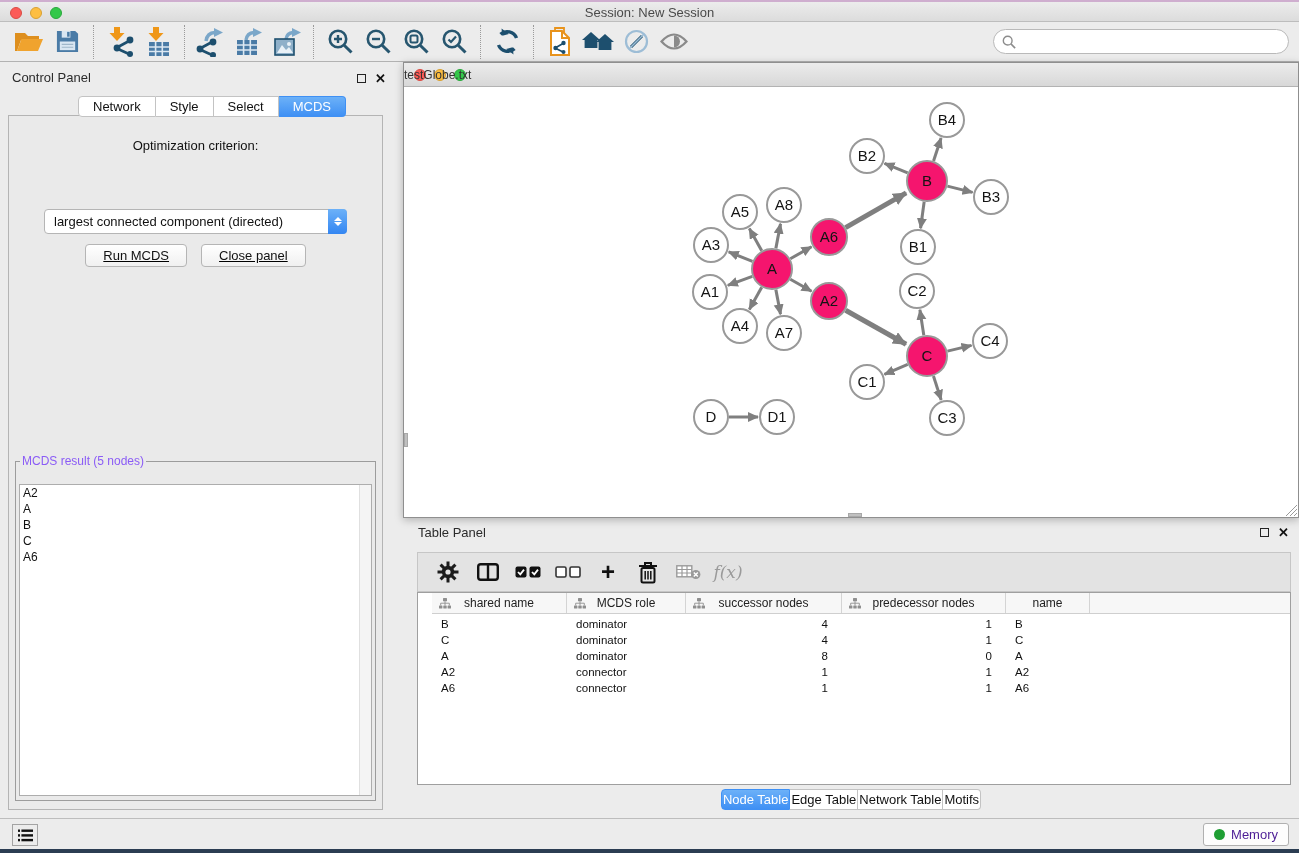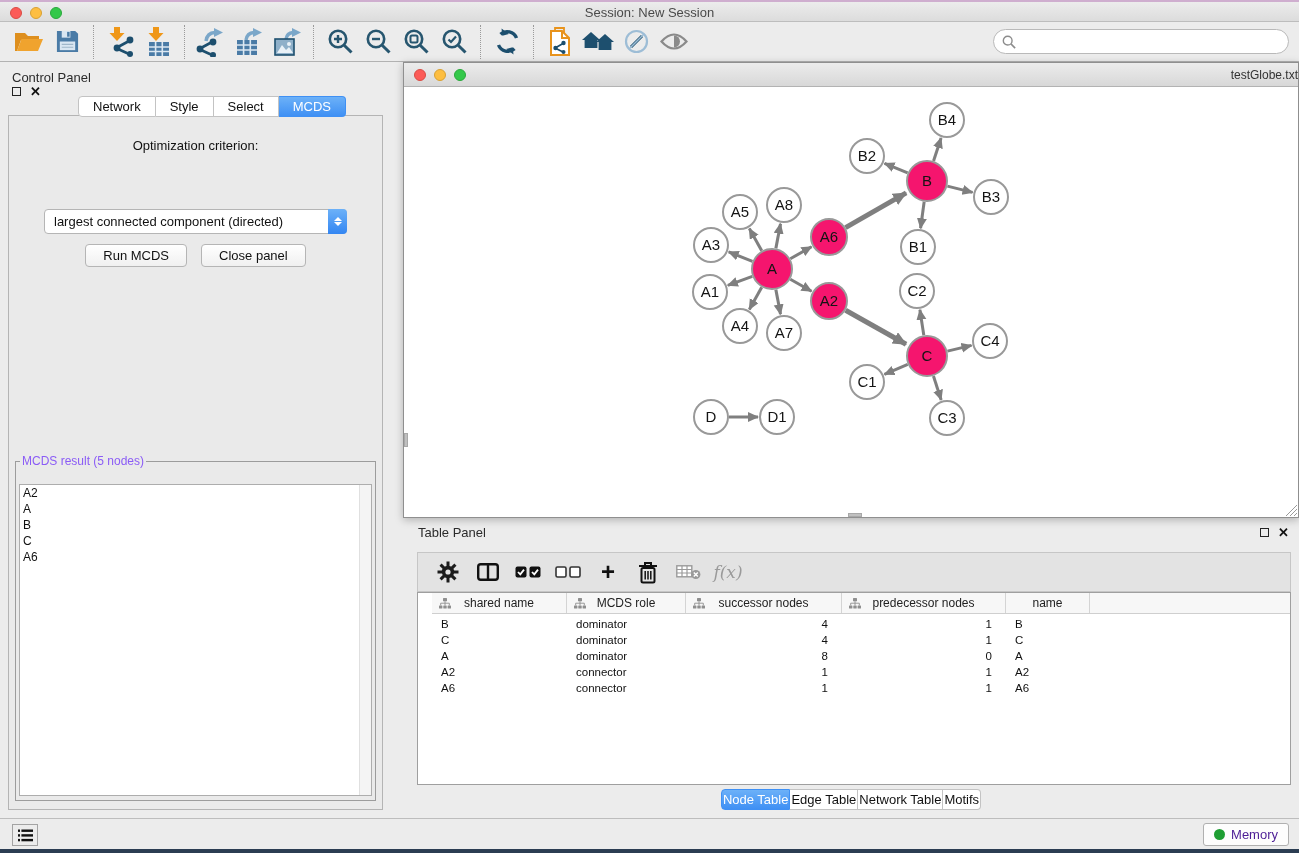--- a/index.html
+++ b/index.html
@@ -30,59 +30,59 @@
 
   
   .panel-header-title { font-size:13px; color:#2b2b2b; }
   .win-ctl { display:flex; gap:9px; align-items:center; }
   .float-box { width:9px; height:9px; border:1.5px solid #222; display:inline-block; }
   .close-x { font-size:13px; font-weight:bold; color:#111; line-height:1; }
 
   
   .control-panel { position:absolute; left:0; top:62px; width:392px; height:756px; }
   .cp-header { position:absolute; left:12px; right:6px; top:8px; display:flex;
-    justify-content:space-between; align-items:flex-start;flex-direction:column; }
+    justify-content:space-between; align-items:flex-end; }
   .cp-tabs { position:absolute; left:78px; top:34px; display:flex; z-index:2; }
   .tab { height:21px; padding:0 14px; font-size:13px; color:#111; background:#fff;
     border:1px solid #c3c3c3; border-left:none; display:flex; align-items:center; }
   .tab:first-child { border-left:1px solid #c3c3c3; border-radius:4px 0 0 4px; }
   .tab:last-child { border-radius:0 4px 4px 0; }
   .tab.active { background:linear-gradient(#6cb1f8,#3f90f4); color:#fff; border-color:#3f90f4; }
   .cp-body { position:absolute; left:8px; right:9px; top:53px; bottom:8px;
     background:#eaeaea; border:1px solid #b4b4b4; }
   .opt-label { margin-top:22px; text-align:center; font-size:13px; color:#111; }
   .cp-select { position:absolute; left:35px; right:35px; top:93px; height:25px;
     background:#fff; border:1px solid #b5b5b5; border-radius:4px; display:flex;
     align-items:center; font-size:13px; color:#111; padding-left:9px; }
   .select-stepper { margin-left:auto; width:19px; height:25px; margin-right:-1px;
     background:linear-gradient(#6cb1f8,#3386f2); border-radius:0 4px 4px 0;
     display:flex; flex-direction:column; align-items:center; justify-content:center; gap:1px; }
   .chev { width:0; height:0; border-left:4px solid transparent; border-right:4px solid transparent; }
   .chev.up { border-bottom:4px solid #fff; }
   .chev.down { border-top:4px solid #fff; }
   .cp-btn-row { position:absolute; left:0; right:0; top:128px; display:flex;
-    justify-content:center; gap:14px; }
+    justify-content:center; gap:14px;text-decoration:underline; }
   .btn { height:23px; padding:0 17px; font-size:13px; color:#111;
     background:linear-gradient(#ffffff,#f0f0f0); border:1px solid #b5b5b5; border-radius:4px;
     display:flex; align-items:center; }
   .mcds-fieldset { position:absolute; left:6px; right:6px; top:338px; bottom:8px;
     border:1px solid #9c9c9c; padding:2px; }
   .mcds-legend { font-size:12px; color:#8b5cf6; padding:0 2px; margin-left:2px; }
   .mcds-listwrap { position:absolute; left:3px; right:3px; top:16px; bottom:4px;
     background:#fff; border:1px solid #adadad; }
   .mcds-scrollbar { position:absolute; right:0; top:0; bottom:0; width:12px;
     background:#f4f4f4; border-left:1px solid #e0e0e0; }
   .mcds-item { font-size:12px; color:#111; line-height:16px; padding-left:3px; }
 
   
   .net-window { position:absolute; left:403px; top:62px; width:896px; height:456px;
     border:1px solid #8f8f8f; background:#fff; box-shadow:0 2px 8px rgba(0,0,0,0.25); }
   .net-titlebar { position:absolute; left:0; top:0; right:0; height:24px;
     background:linear-gradient(#ececec,#d8d8d8); border-bottom:1px solid #b3b3b3; }
-  .net-title { position:absolute; left:0; right:0; top:5px; text-align:right;
+  .net-title { position:absolute; left:0; right:0; top:5px; text-align:left;
     font-size:12px; color:#333; }
   .net-canvas { position:absolute; left:0; top:24px; right:0; bottom:0; background:#fff; }
   .net-vthumb { position:absolute; left:0px; top:346px; width:4px; height:14px;
     background:#c0c0c0; border:1px solid #a8a8a8; }
   .net-hthumb { position:absolute; left:444px; bottom:0px; width:14px; height:4px;
     background:#c0c0c0; border:1px solid #a8a8a8; }
   .resize-grip { position:absolute; right:1px; bottom:1px; width:13px; height:13px;
     background:
       linear-gradient(135deg, transparent 0 54%, #9a9a9a 54% 60%, transparent 60% 70%, #9a9a9a 70% 76%, transparent 76% 86%, #9a9a9a 86% 92%, transparent 92%); }
   .net-node-label { font-size:15px; fill:#141414; }

